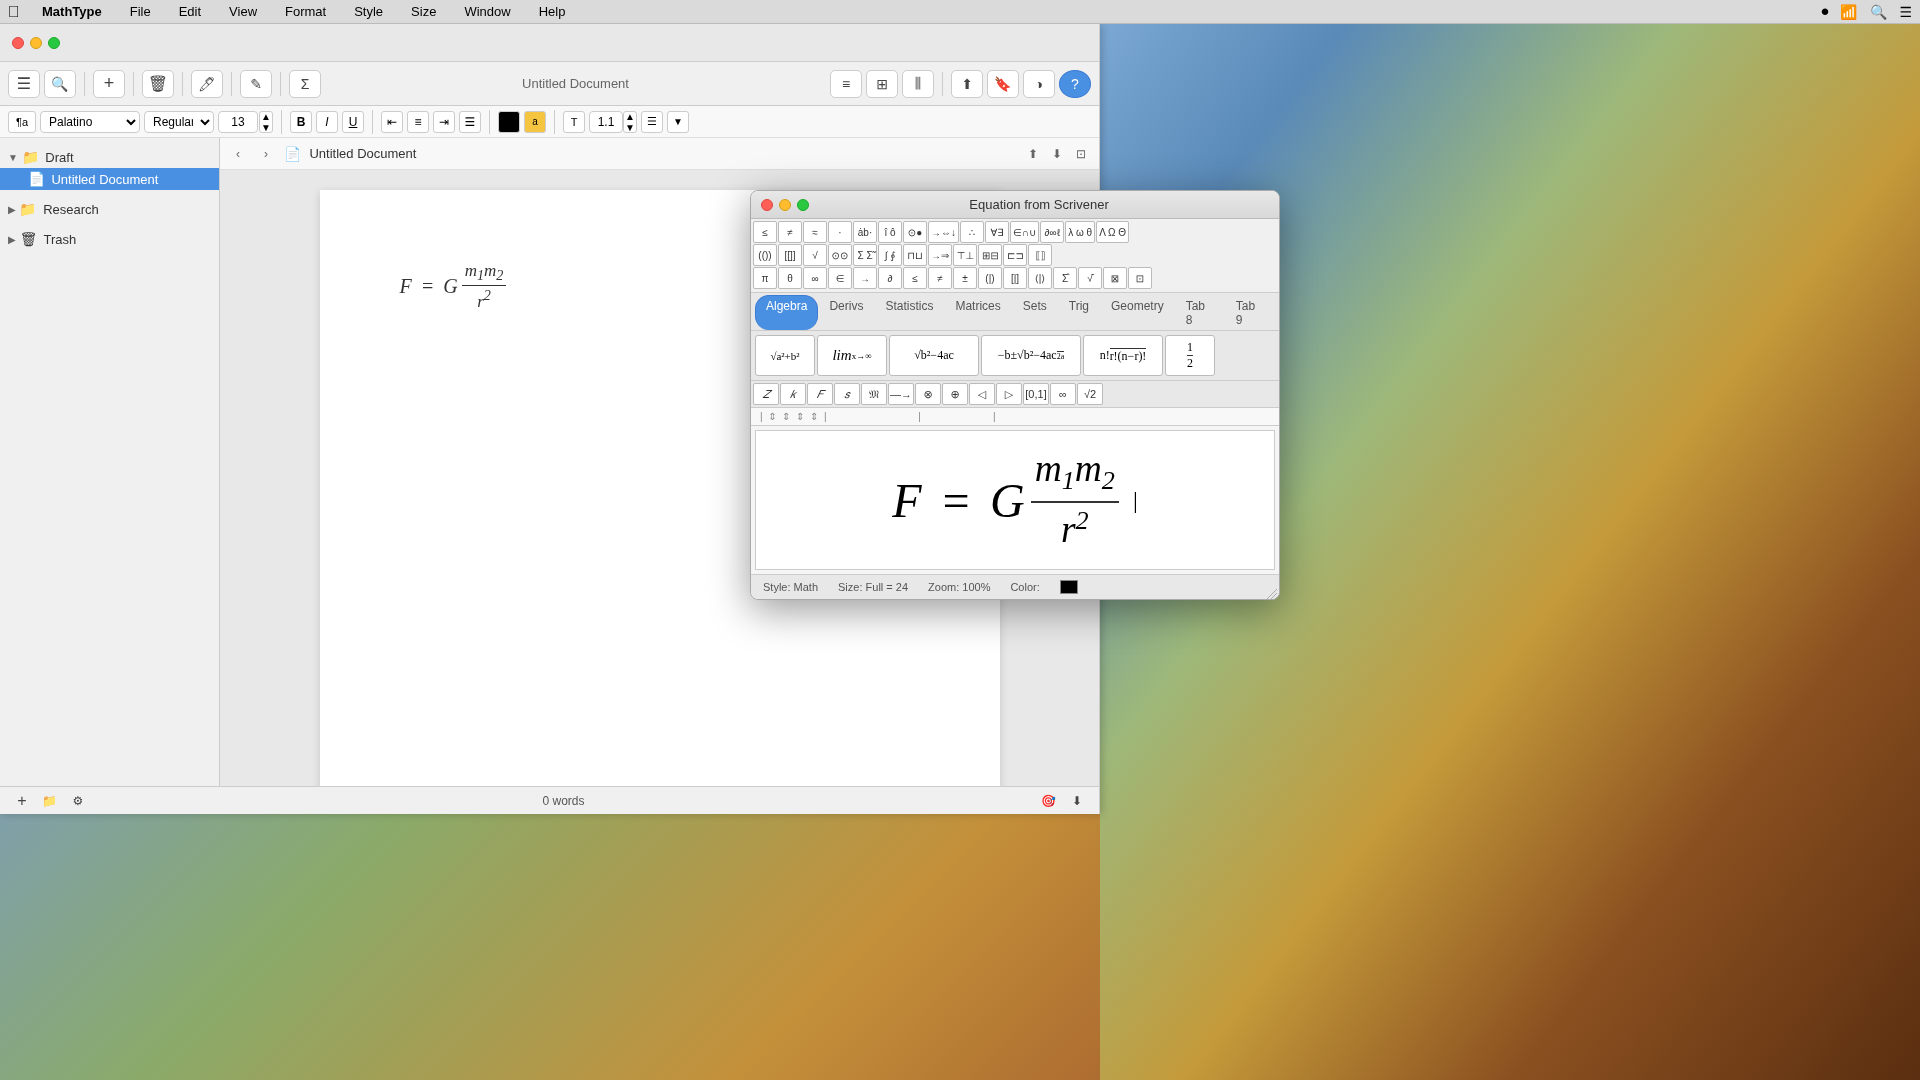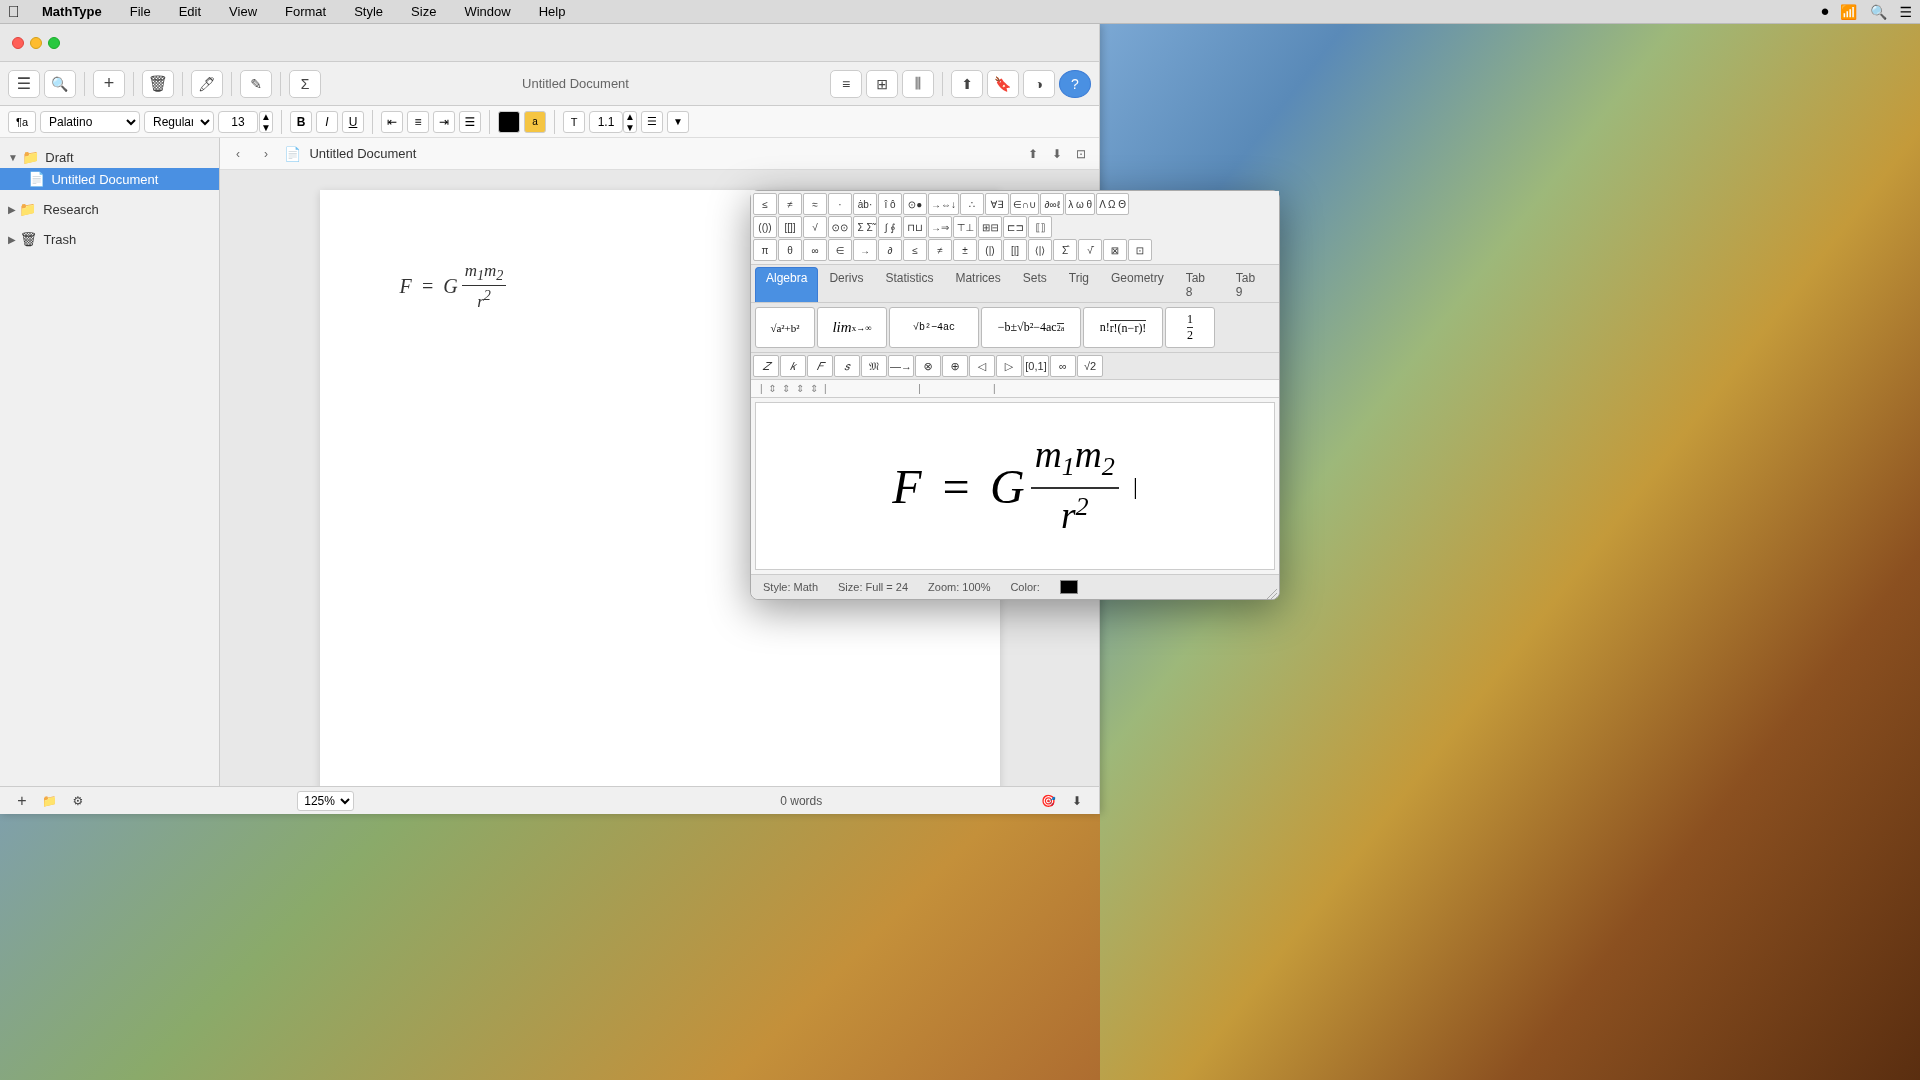--- a/index.html
+++ b/index.html
@@ -173,21 +173,21 @@
     
     .mathtype-tabs {
       display: flex; background: #e8e8e8; border-bottom: 1px solid #ccc;
       padding: 2px 4px 0;
     }
     .mathtype-tab {
       padding: 3px 10px; font-size: 12px; cursor: pointer; border-radius: 4px 4px 0 0;
       color: #555; border: 1px solid transparent; border-bottom: none;
     }
     .mathtype-tab.active {
-      background: #4a90e2; color: #fff; border-color: #3a7bd5;
+      background: #4a90e2; color: #fff; border-color: #3a7bd5; border-radius: 14px;
     }
 
     
     .template-row {
       display: flex; gap: 2px; padding: 4px; background: #e8e8e8; border-bottom: 1px solid #ccc;
     }
     .template-btn {
       border: 1px solid #bbb; background: #fff; padding: 4px 8px;
       cursor: pointer; border-radius: 3px; font-size: 12px; display: flex; align-items: center; justify-content: center;
       min-width: 60px;
@@ -396,38 +396,39 @@
 
     </div>
   </div>
 
   <div class="bottom-bar">
     <div class="bottom-bar-left">
       <div class="toolbar-btn" style="width:20px; height:20px; font-size:16px; border:none; background:transparent;">+</div>
       <div class="toolbar-btn" style="width:20px; height:20px; font-size:12px; border:none; background:transparent;">📁</div>
       <div class="toolbar-btn" style="width:20px; height:20px; font-size:12px; border:none; background:transparent;">⚙</div>
     </div>
-    <div class="bottom-bar-center">
-      <select class="zoom-select">
-        <option>125%</option>
-        <option>100%</option>
-        <option>75%</option>
-      </select>
-    </div>
     <div class="bottom-bar-center">0 words</div>
     <div class="bottom-bar-right">
       <div class="toolbar-btn" style="width:20px; height:20px; font-size:12px; border:none; background:transparent;">🎯</div>
       <div class="toolbar-btn" style="width:20px; height:20px; font-size:12px; border:none; background:transparent;">⬇</div>
     </div>
   </div>
 
 </div>
 
 <div class="mathtype-window">
 
+  <div class="mathtype-titlebar">
+    <div class="traffic-lights">
+      <div class="tl-btn tl-close"></div>
+      <div class="tl-btn tl-min"></div>
+      <div class="tl-btn tl-max"></div>
+    </div>
+    <div class="mathtype-title">Equation from Scrivener</div>
+  </div>
 
   <div class="mathtype-symbols">
 
     <div class="symbol-row">
       <div class="sym-btn">≤</div>
       <div class="sym-btn">≠</div>
       <div class="sym-btn">≈</div>
       <div class="sym-btn">·</div>
       <div class="sym-btn">ȧb·</div>
       <div class="sym-btn">î ô</div>
@@ -488,21 +489,21 @@
     <div class="mathtype-tab">Tab 9</div>
   </div>
 
   <div class="template-row">
     <div class="template-btn" style="font-family:'Times New Roman',serif; font-size:11px;">√a²+b²</div>
     <div class="template-btn" style="font-family:'Times New Roman',serif; font-size:11px; min-width:70px;">
       <span style="font-size:15px; font-style:italic;">lim</span>
         <br>
       <span style="font-size:9px;">x→∞</span>
     </div>
-    <div class="template-btn" style="font-family:Liberation Mono, monospace; font-size:10px; min-width:90px;">√b²−4ac</div>
+    <div class="template-btn" style="font-family:Liberation Serif, serif; font-size:12px; min-width:90px;">√b²−4ac</div>
     <div class="template-btn" style="font-family:'Times New Roman',serif; font-size:10px; min-width:100px;">
       <span style="font-size:12px;">−b±√b²−4ac</span>
         <br>
       <span style="font-size:8px; border-top:1px solid #333; display:block;">2a</span>
     </div>
     <div class="template-btn" style="font-family:'Times New Roman',serif; font-size:10px; min-width:80px;">
       <span style="font-size:12px;">n!</span>
         <br>
       <span style="font-size:12px; border-top:1px solid #333; display:block;">r!(n−r)!</span>
     </div>

